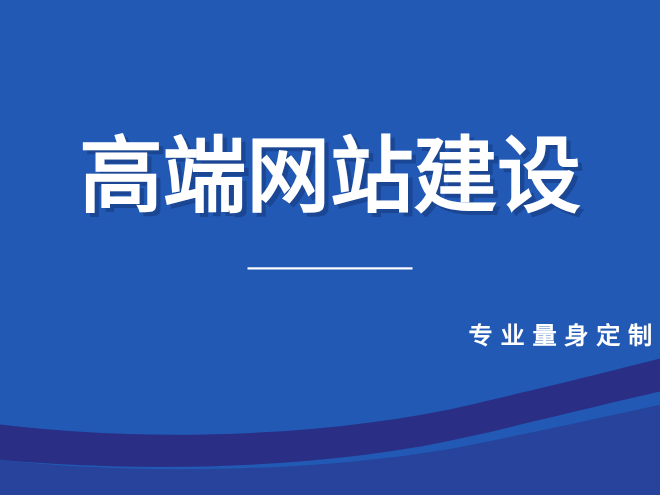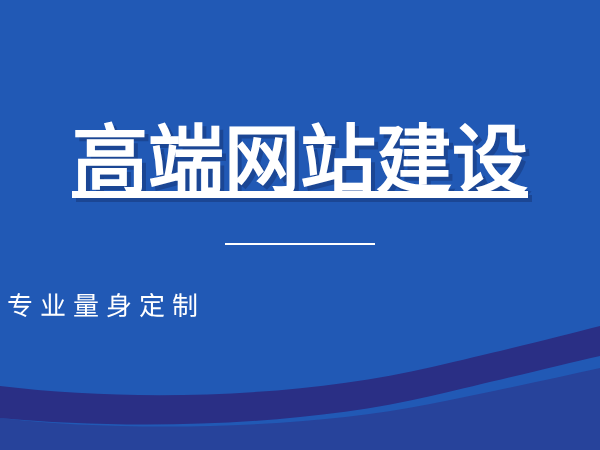--- a/index.html
+++ b/index.html
@@ -46,21 +46,20 @@
     top: 116px;
     width: 600px;
     text-align: center;
     color: #ffffff;
     font-size: 76px;
     line-height: 90px;
     font-weight: bold;
     letter-spacing: 0px;
     white-space: nowrap;
     text-shadow: 4px 4px 0 #1b4694;
-    text-decoration: underline;
   }
 
   .divider-wrap {
     position: absolute;
     left: 0;
     top: 243px;
     width: 600px;
     text-align: center;
     line-height: 0;
   }
@@ -71,25 +70,25 @@
     height: 2px;
     background: #ffffff;
     vertical-align: top;
   }
 
   .subtitle {
     position: absolute;
     left: 0;
     top: 288px;
     width: 600px;
-    text-align: left;
+    text-align: right;
     color: #ffffff;
-    font-size: 26px;
+    font-size: 22px;
     line-height: 36px;
-    font-weight: normal;
+    font-weight: bold;
     letter-spacing: 7px;
     text-indent: 7px;
     white-space: nowrap;
   }
 </style>
 </head>
 <body>
 
 <div id="banner">
 

